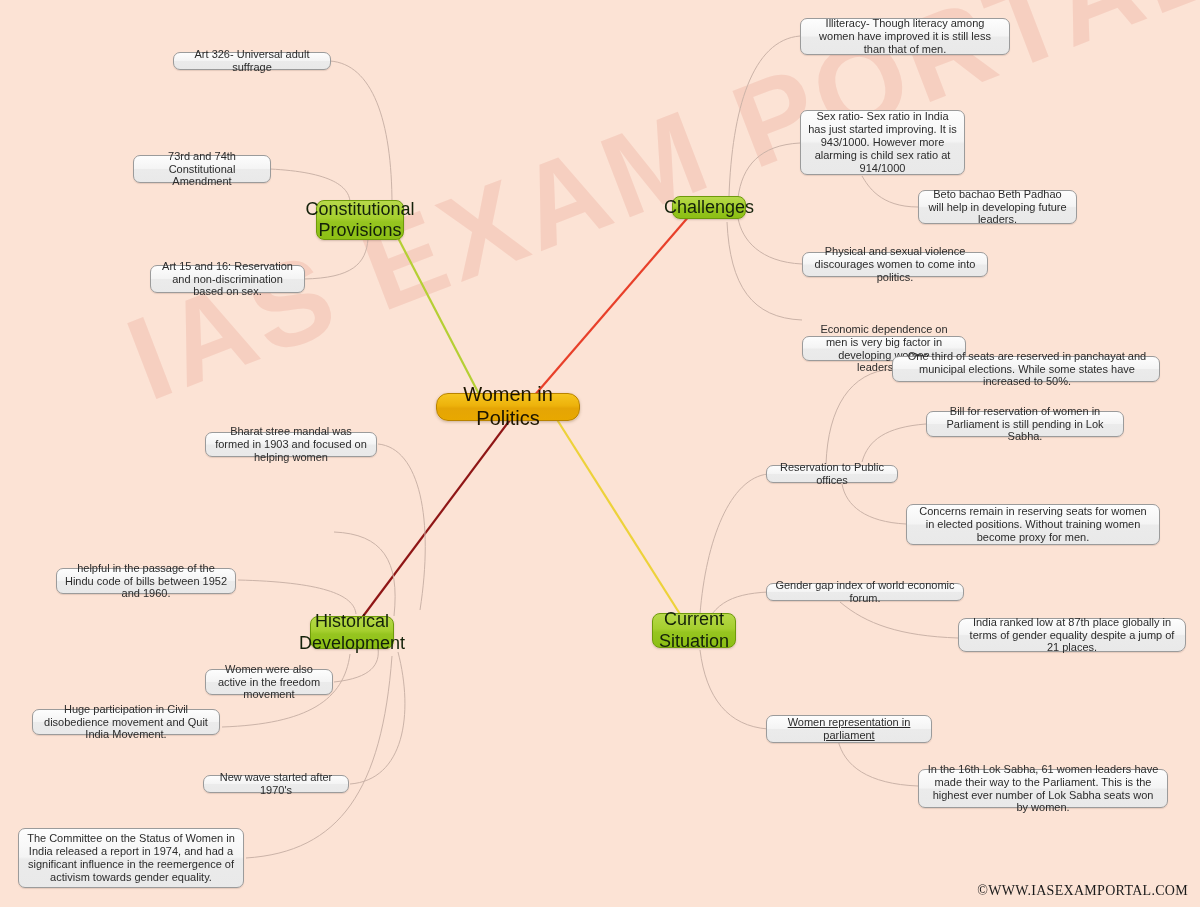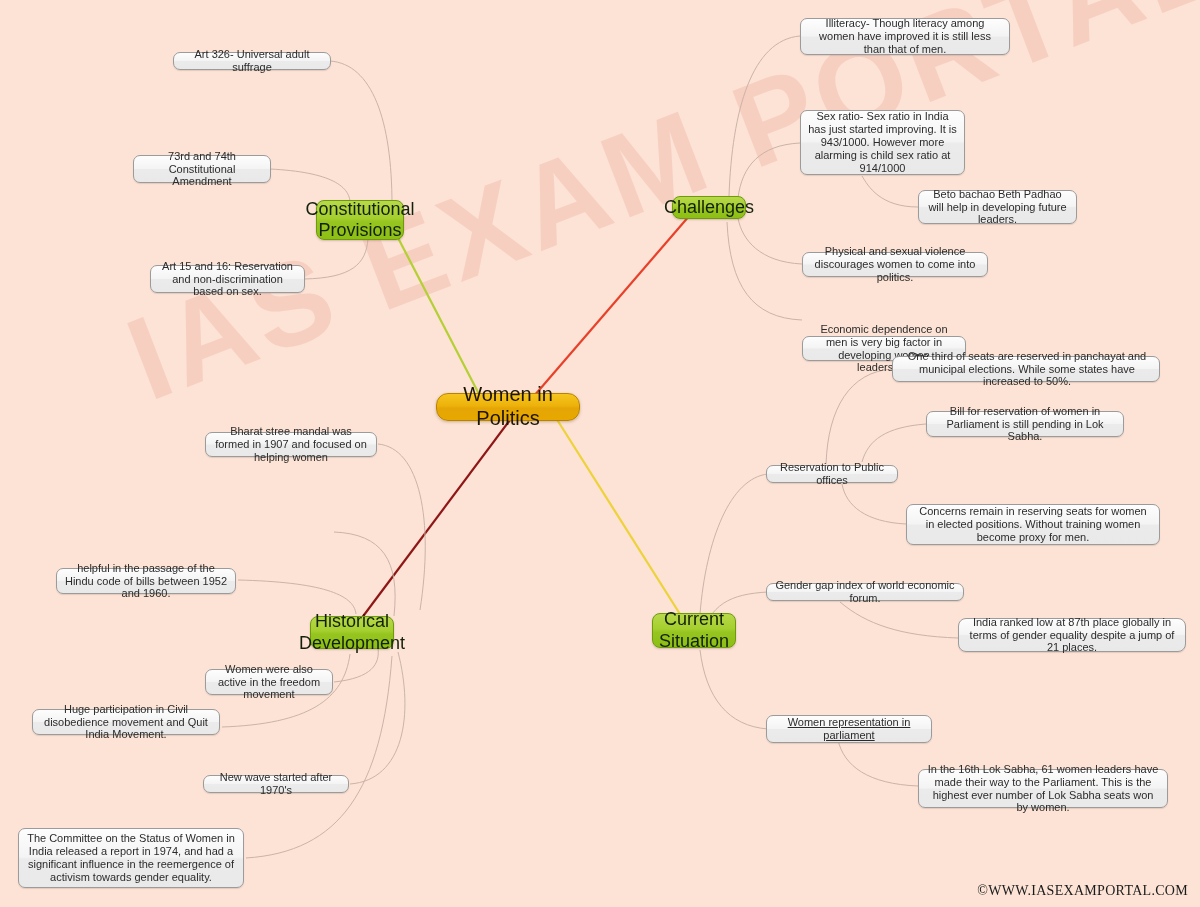--- a/index.html
+++ b/index.html
@@ -214,21 +214,21 @@
 
   <div class="node leaf" style="left:918px; top:769px; width:250px; height:39px;">
     <span>In the 16th Lok Sabha, 61 women leaders have made their way to the Parliament. This is the highest ever number of Lok Sabha seats won by women.</span>
   </div>
 
   <div class="node branch" style="left:310px; top:616px; width:84px; height:33px;">
     <span>Historical Development</span>
   </div>
 
   <div class="node leaf" style="left:205px; top:432px; width:172px; height:25px;">
-    <span>Bharat stree mandal was formed in 1907 and focused on helping women</span>
+    <span>Bharat stree mandal was formed in 1903 and focused on helping women</span>
   </div>
 
 
   <div class="node leaf" style="left:56px; top:568px; width:180px; height:26px;">
     <span>helpful in the passage of the Hindu code of bills between 1952 and 1960.</span>
   </div>
 
   <div class="node leaf" style="left:205px; top:669px; width:128px; height:26px;">
     <span>Women were also active in the freedom movement</span>
   </div>

